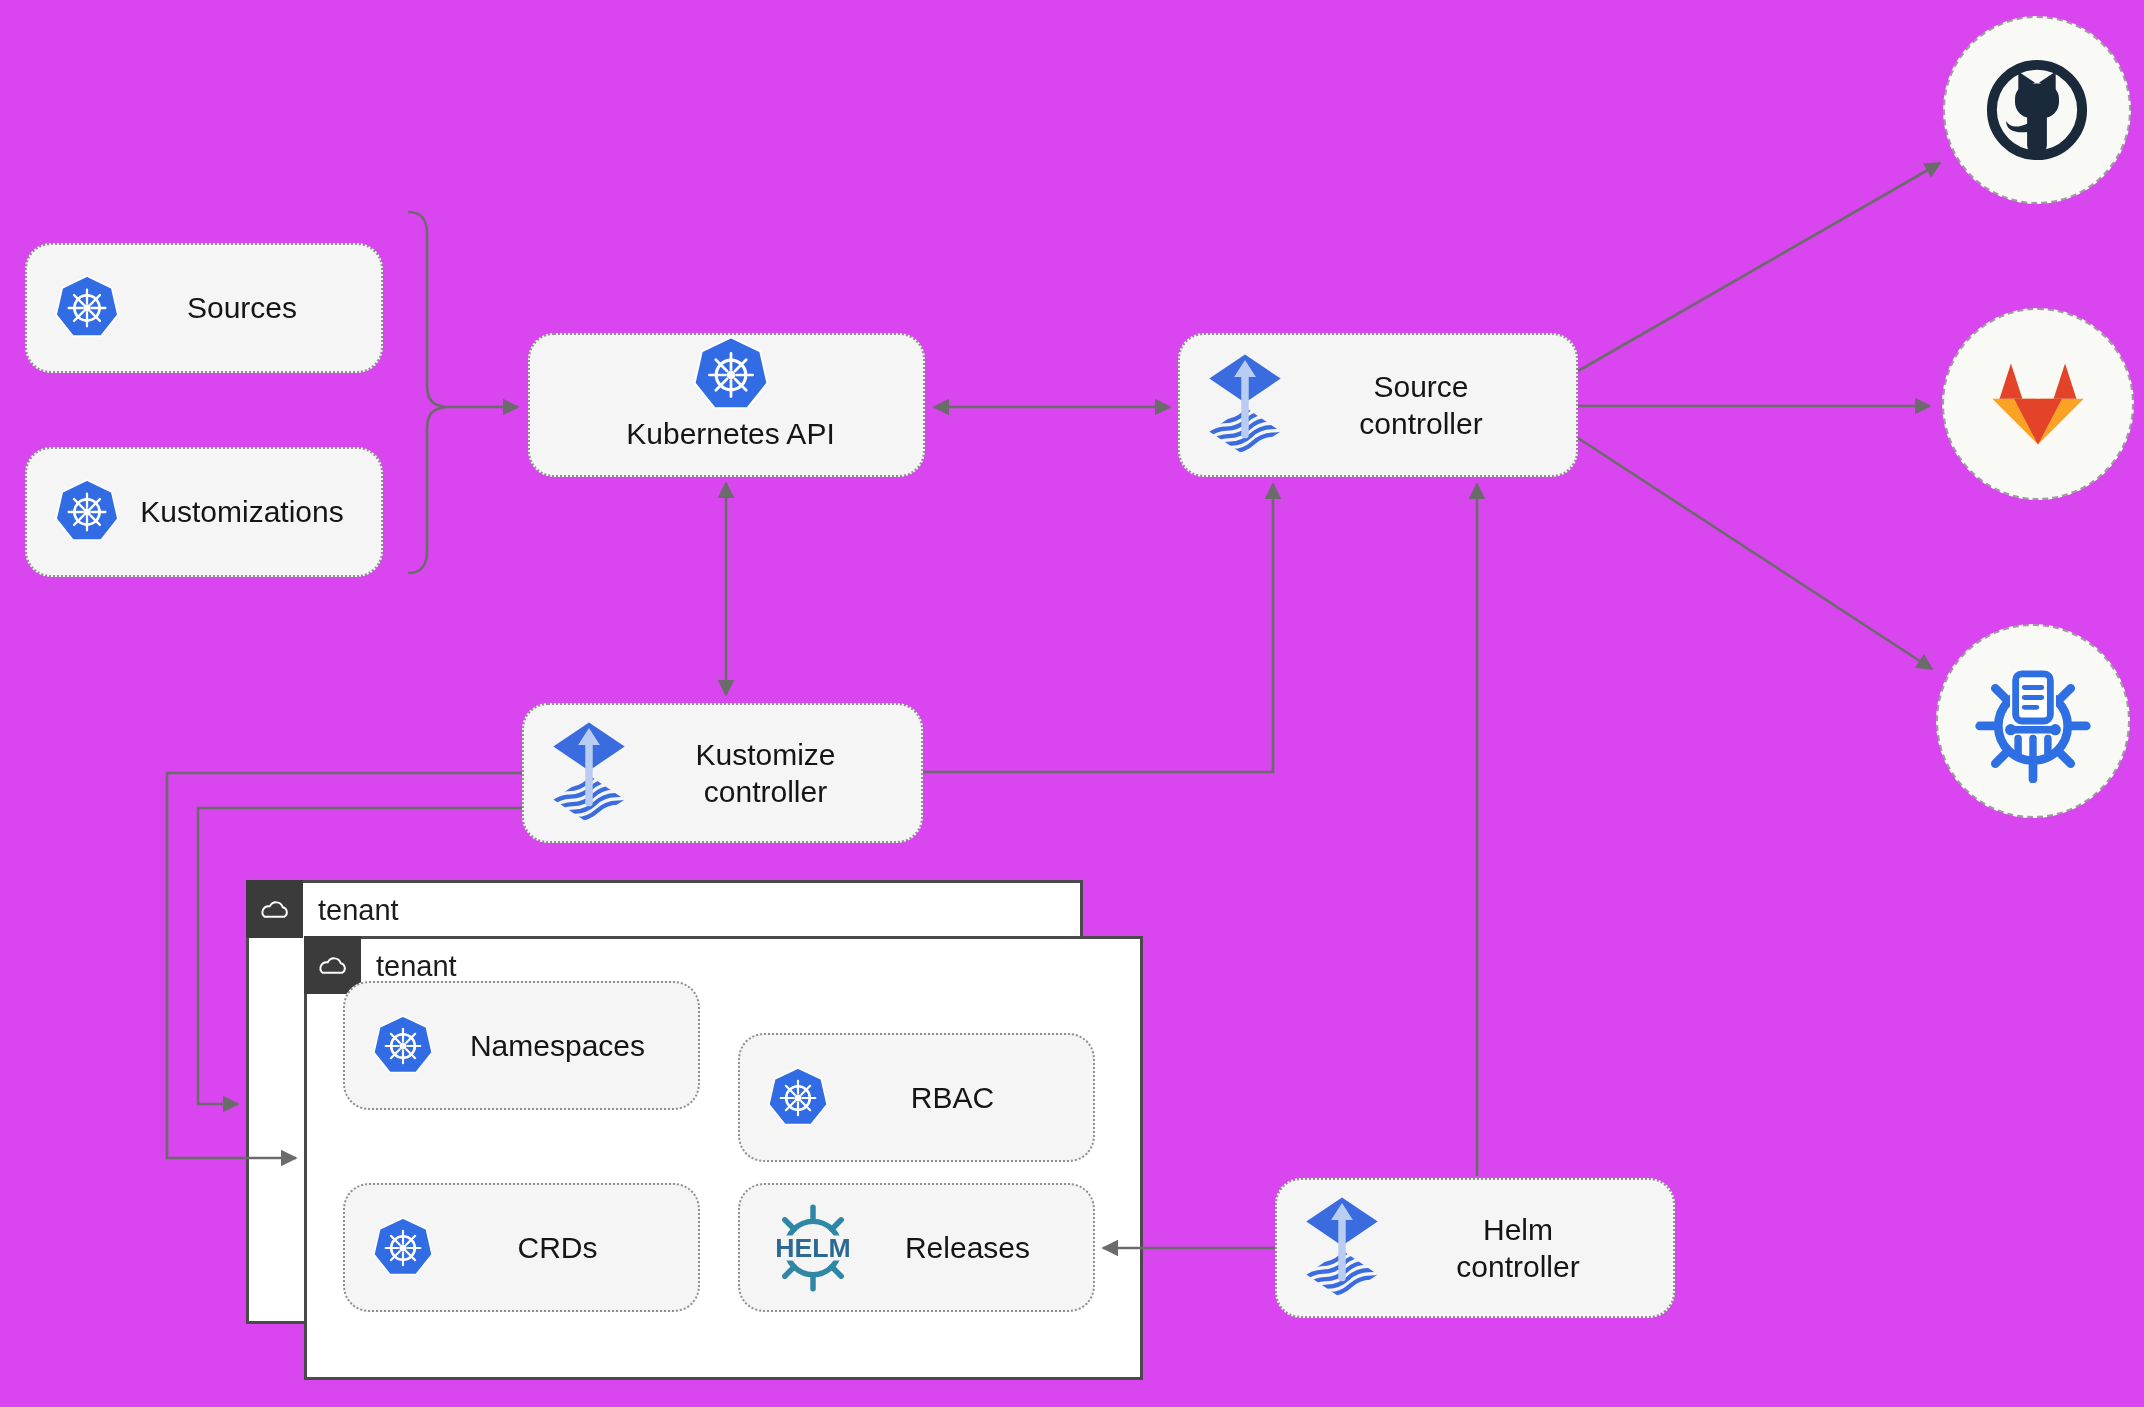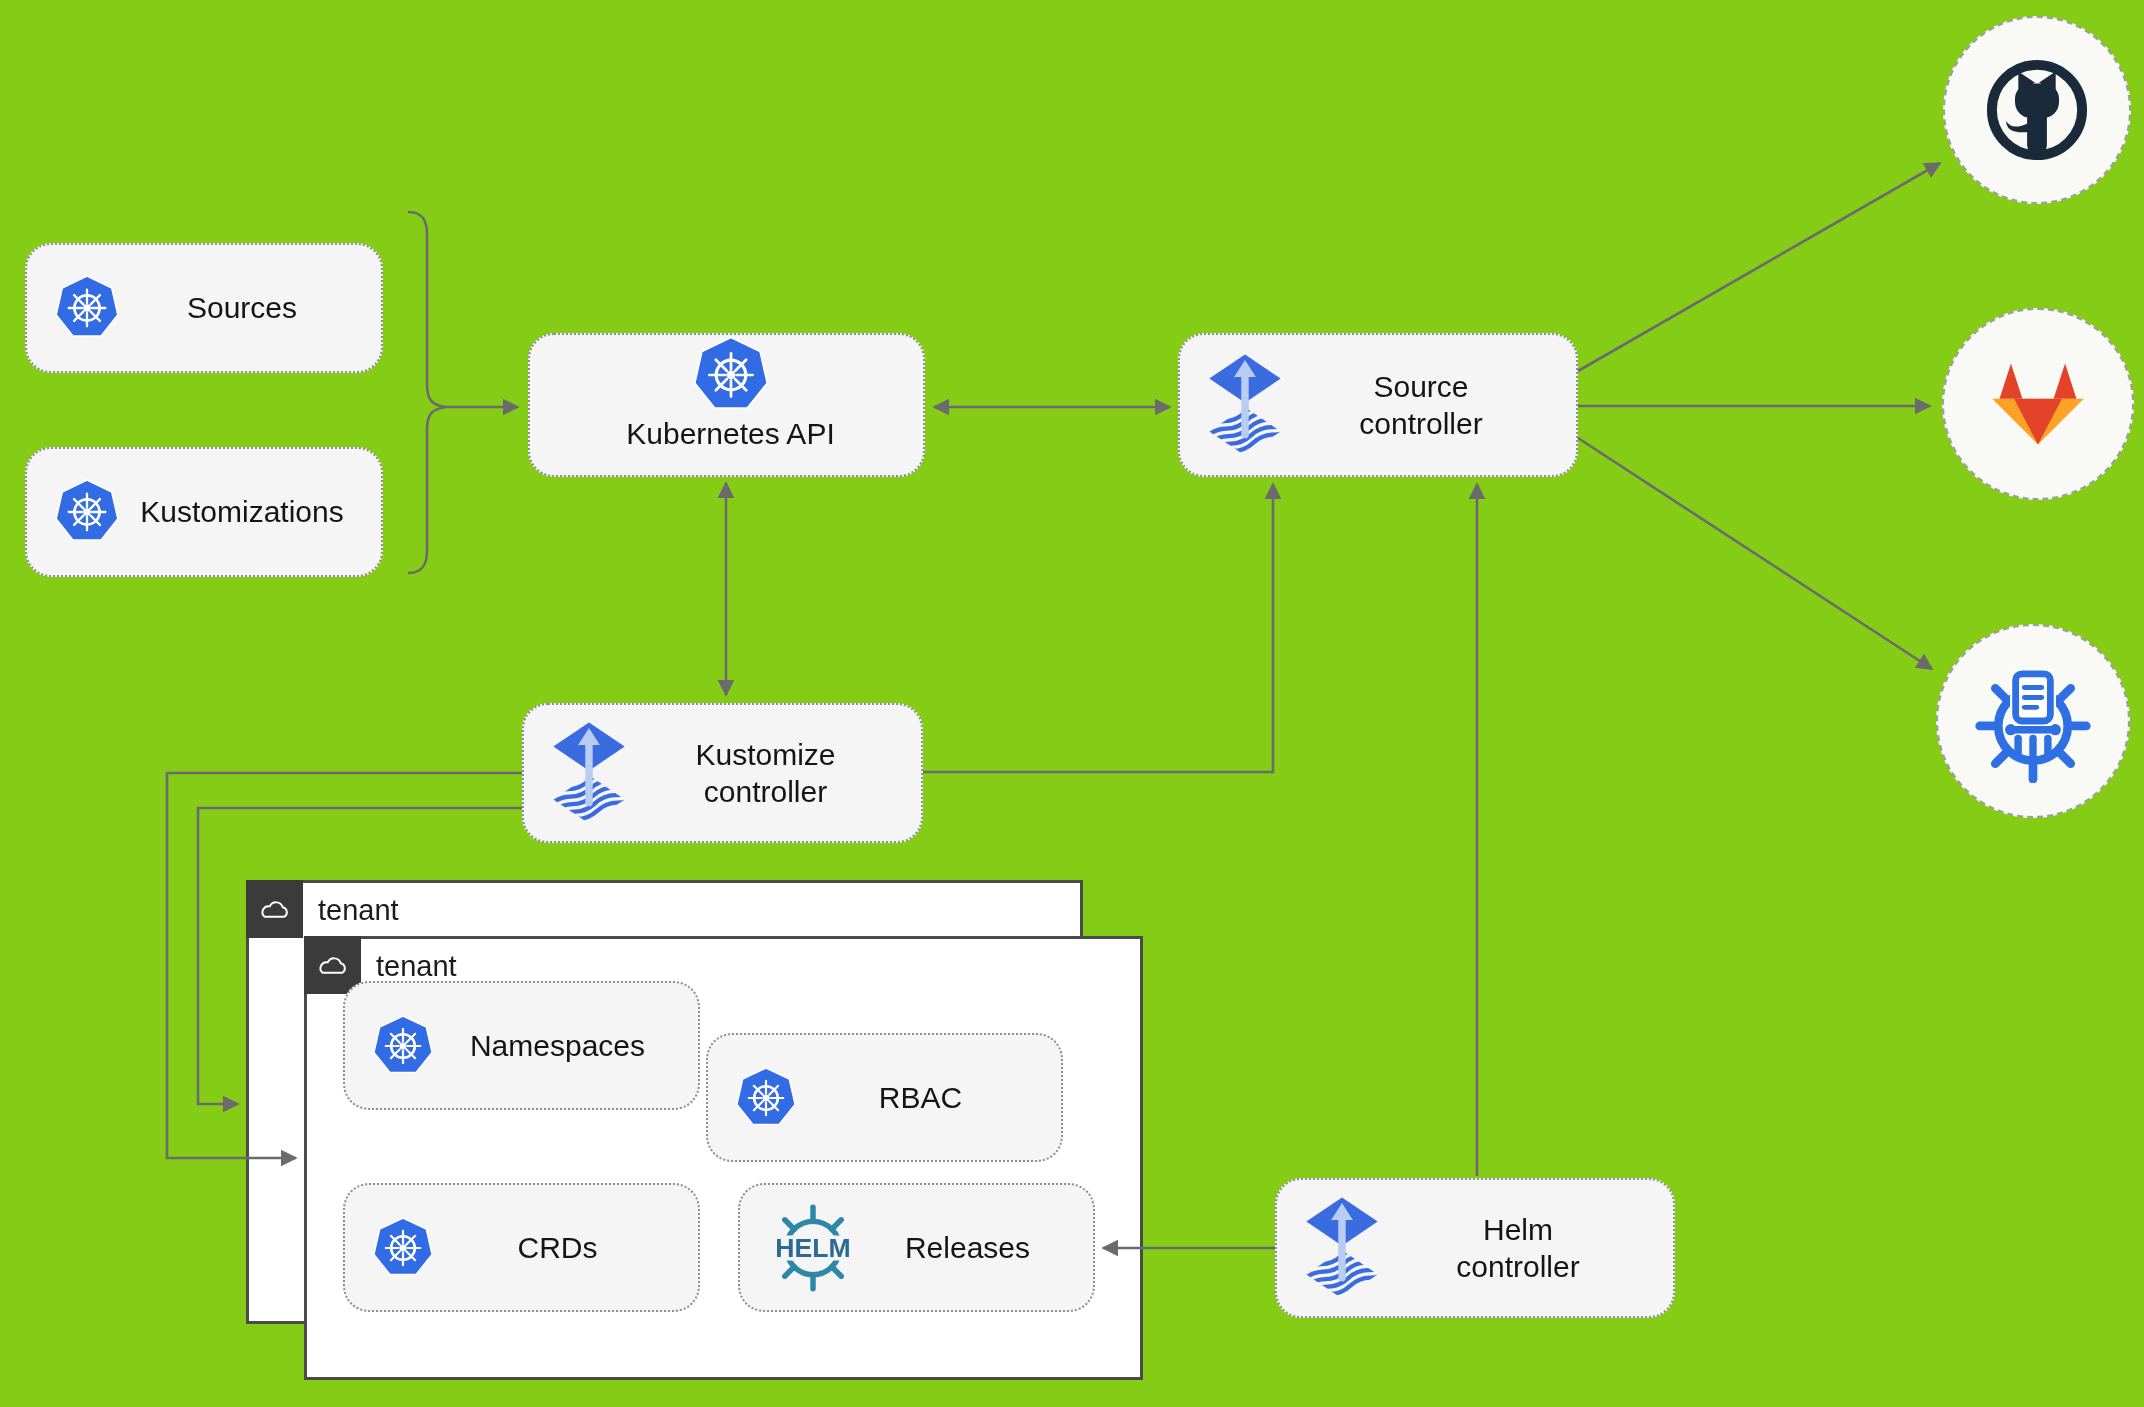--- a/index.html
+++ b/index.html
@@ -1,16 +1,16 @@
 <!DOCTYPE html>
 <html><head>
 <meta charset="utf-8">
 <style>
   html,body{margin:0;padding:0;background:#fff;}
-  #canvas{position:relative;width:2144px;height:1407px;background:#84cc16;
+  #canvas{position:relative;width:2144px;height:1407px;background:#d946ef;
           font-family:"Liberation Sans","DejaVu Sans",sans-serif;overflow:hidden;}
   .node{position:absolute;background:#f5f5f5;border:2px dotted #8f8f8f;border-radius:26px;
         display:flex;align-items:center;box-sizing:border-box;padding:0 18px 0 26px;}
   .node .label{flex:1;text-align:center;font-size:30px;color:#151515;line-height:1.25;}
   .node .label.narrow{flex:none;display:block;width:190px;margin:0 auto;}
   .node .icon-wrap{flex:none;display:flex;align-items:center;justify-content:center;}
   svg{display:block;}
   .endpoint{position:absolute;border:2px dashed #9e9e9e;border-radius:50%;background:#f9f9f6;
             display:flex;align-items:center;justify-content:center;box-sizing:border-box;}
   .tenant{position:absolute;background:#ffffff;border:3px solid #4a4a4a;box-sizing:border-box;}
@@ -197,21 +197,21 @@
 
   <div class="node lifted" style="left:343px;top:981px;width:357px;height:129px;justify-content:center;">
     <span class="icon-wrap">
       <svg width="64" height="64">
           <use href="#sym-k8s"></use>
         </svg>
       </span>
     <span class="label">Namespaces</span>
   </div>
 
-  <div class="node lifted" style="left:706px;top:1033px;width:357px;height:129px;">
+  <div class="node lifted" style="left:738px;top:1033px;width:357px;height:129px;">
     <span class="icon-wrap">
       <svg width="64" height="64">
           <use href="#sym-k8s"></use>
         </svg>
       </span>
     <span class="label">RBAC</span>
   </div>
 
   <div class="node lifted" style="left:343px;top:1183px;width:357px;height:129px;">
     <span class="icon-wrap">

